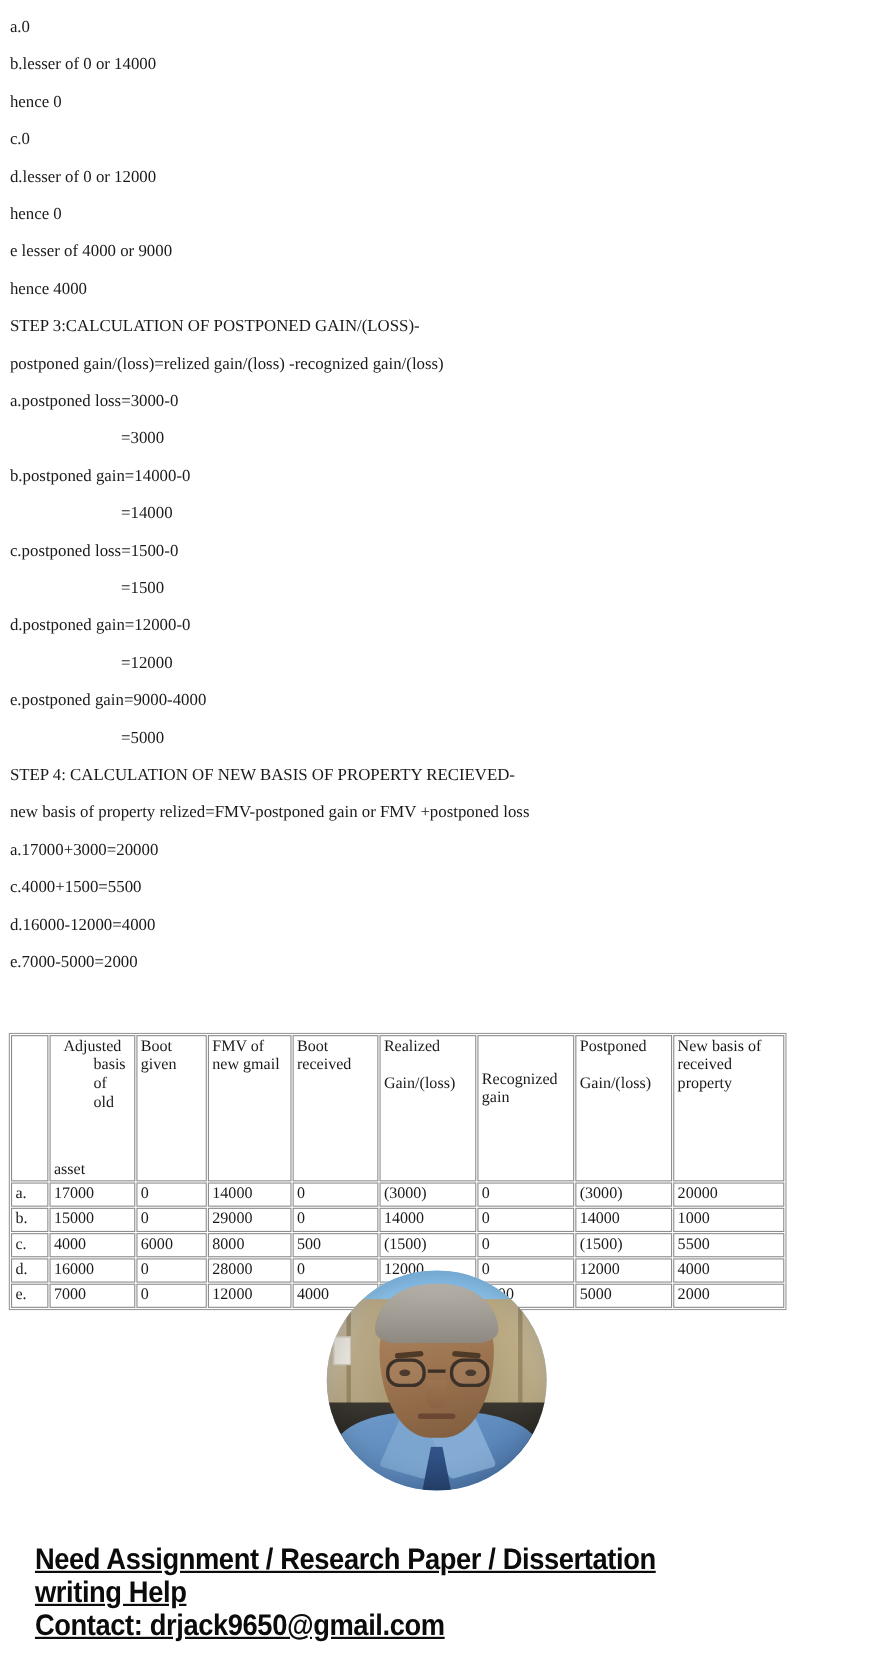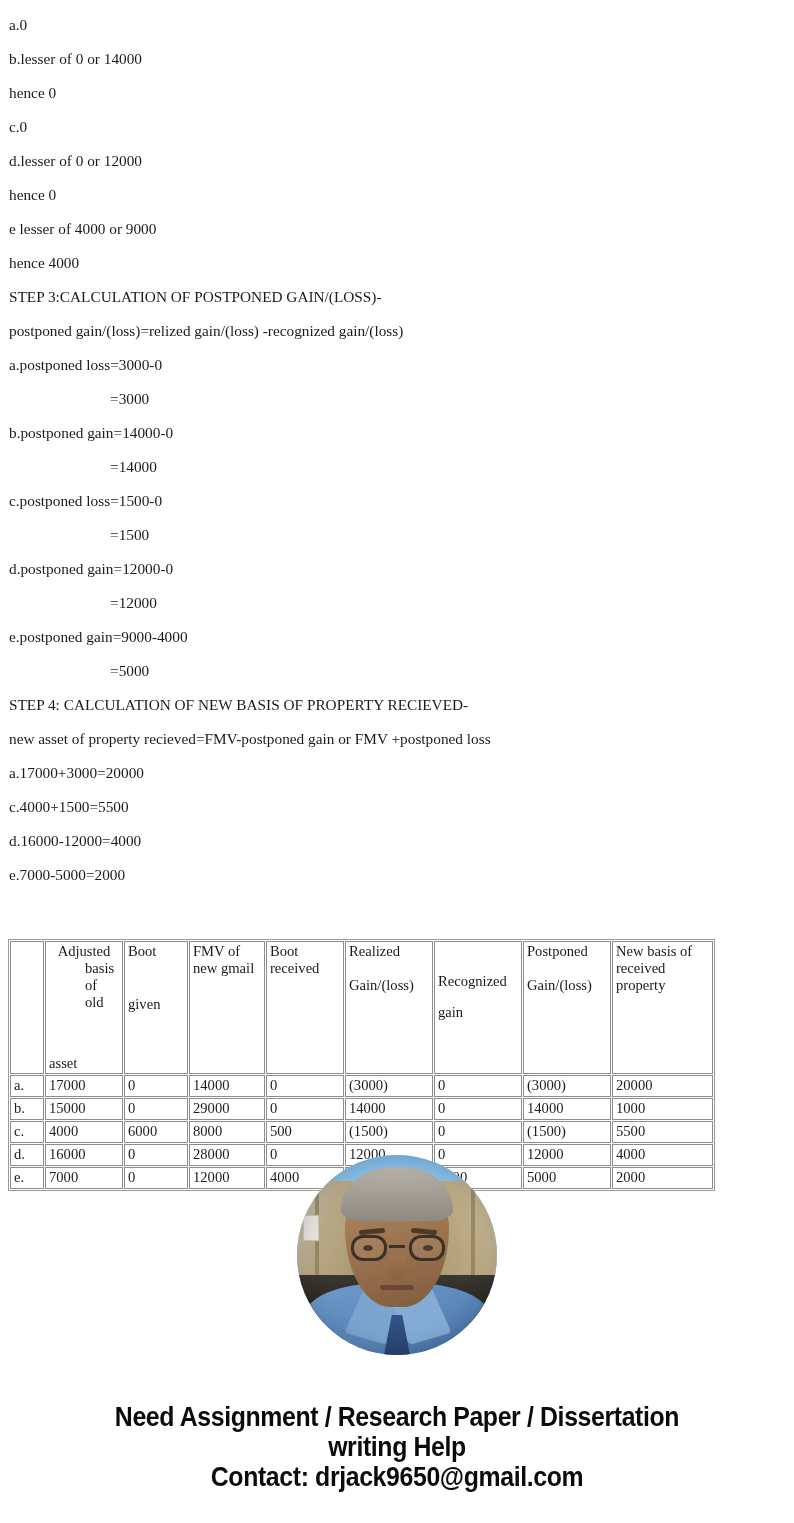--- a/index.html
+++ b/index.html
@@ -198,24 +198,25 @@
     border-radius: 50%;
     box-shadow: inset 0 0 26px rgba(0,0,0,.18);
   }
 
   
   #promo {
     position: absolute;
     left: 0;
     top: 1402px;
     width: 794px;
-    text-align: center;
+    text-align: left;
     font-family: "Liberation Sans", "DejaVu Sans", sans-serif;
     font-weight: bold;
     color: #0b0b0b;
+    text-decoration: underline;
   }
   #promo .promo-l1 {
     font-size: 27px;
     line-height: 30px;
     letter-spacing: -0.4px;
     transform: scaleX(0.92);
   }
   #promo .promo-l2 {
     font-size: 27px;
     line-height: 30px;
@@ -242,21 +243,21 @@
     <div class="line indent">=3000</div>
     <div class="line">b.postponed gain=14000-0</div>
     <div class="line indent">=14000</div>
     <div class="line">c.postponed loss=1500-0</div>
     <div class="line indent">=1500</div>
     <div class="line">d.postponed gain=12000-0</div>
     <div class="line indent">=12000</div>
     <div class="line">e.postponed gain=9000-4000</div>
     <div class="line indent">=5000</div>
     <div class="line">STEP 4: CALCULATION OF NEW BASIS OF PROPERTY RECIEVED-</div>
-    <div class="line">new asset of property recieved=FMV-postponed gain or FMV +postponed loss</div>
+    <div class="line">new basis of property relized=FMV-postponed gain or FMV +postponed loss</div>
     <div class="line">a.17000+3000=20000</div>
     <div class="line">c.4000+1500=5500</div>
     <div class="line">d.16000-12000=4000</div>
     <div class="line">e.7000-5000=2000</div>
   </div>
 
 <div id="results-table-wrap">
   <table class="results">
     <colgroup>
       <col class="c0">
@@ -272,38 +273,38 @@
     <thead>
       <tr>
         <td></td>
         <td>
           <span style="display: block; text-align: center;">Adjusted</span>
           <span style="display: block; margin-left: 36px;">basis of old</span>
           <span style="display: block; margin-top: 44px;">asset</span>
         </td>
         <td>
           <span style="display: block;">Boot</span>
-          <span style="display: block; margin-top: 36px;">given</span>
+          <span style="display: block;">given</span>
         </td>
         <td>
           <span style="display: block;">FMV of</span>
           <span style="display: block;">new gmail</span>
         </td>
         <td>
           <span style="display: block;">Boot</span>
           <span style="display: block;">received</span>
         </td>
         <td>
           <span style="display: block;">Realized</span>
           <span class="hdr-gap"></span>
           <span style="display: block;">Gain/(loss)</span>
         </td>
         <td>
           <span class="hdr-mid" style="display: block;">Recognized</span>
-          <span style="display: block; margin-top: 14px;">gain</span>
+          <span style="display: block;">gain</span>
         </td>
         <td>
           <span style="display: block;">Postponed</span>
           <span class="hdr-gap"></span>
           <span style="display: block;">Gain/(loss)</span>
         </td>
         <td>
           <span style="display: block;">New basis of</span>
           <span style="display: block;">received</span>
           <span style="display: block;">property</span>

